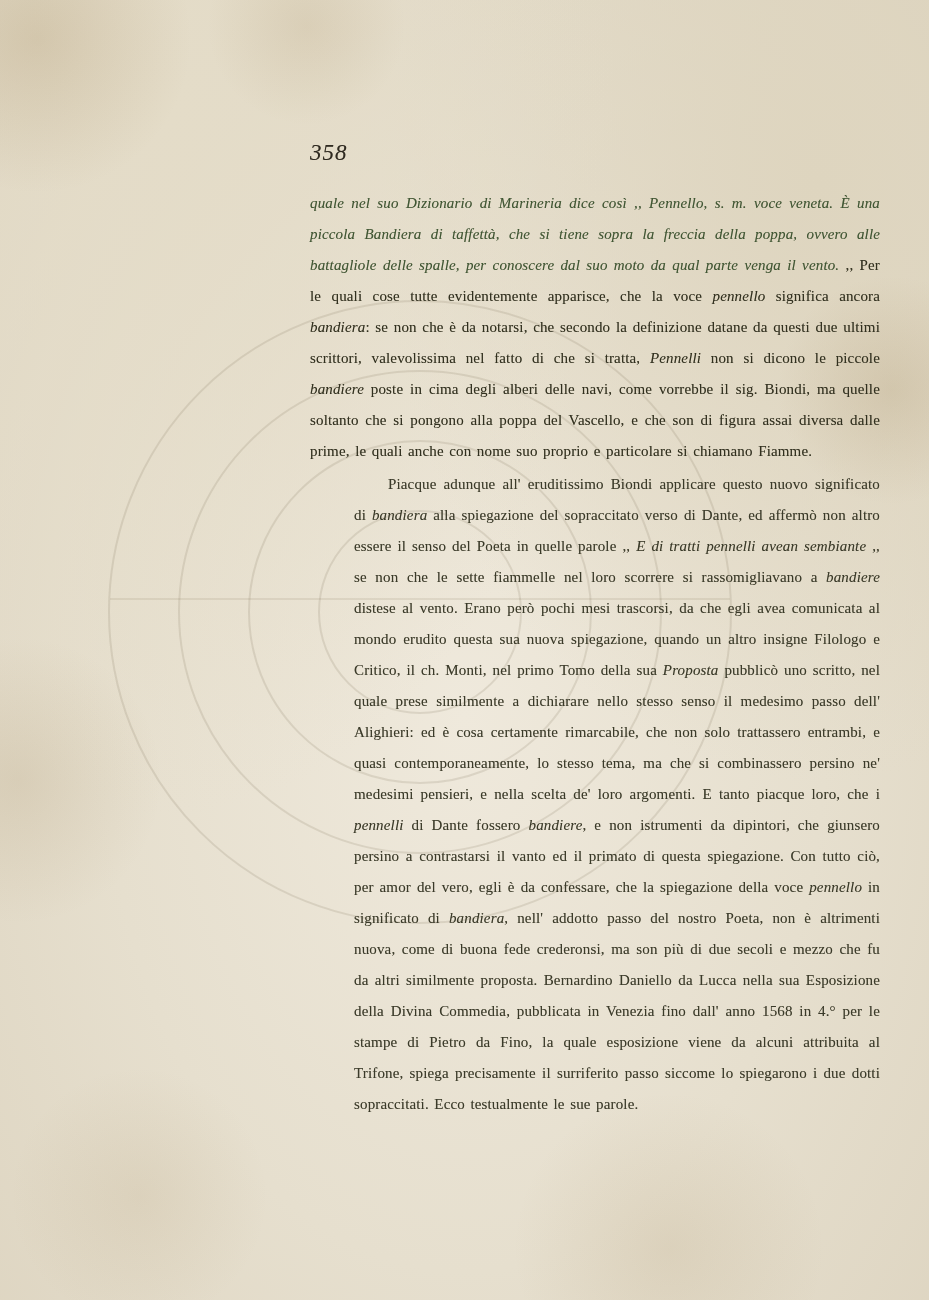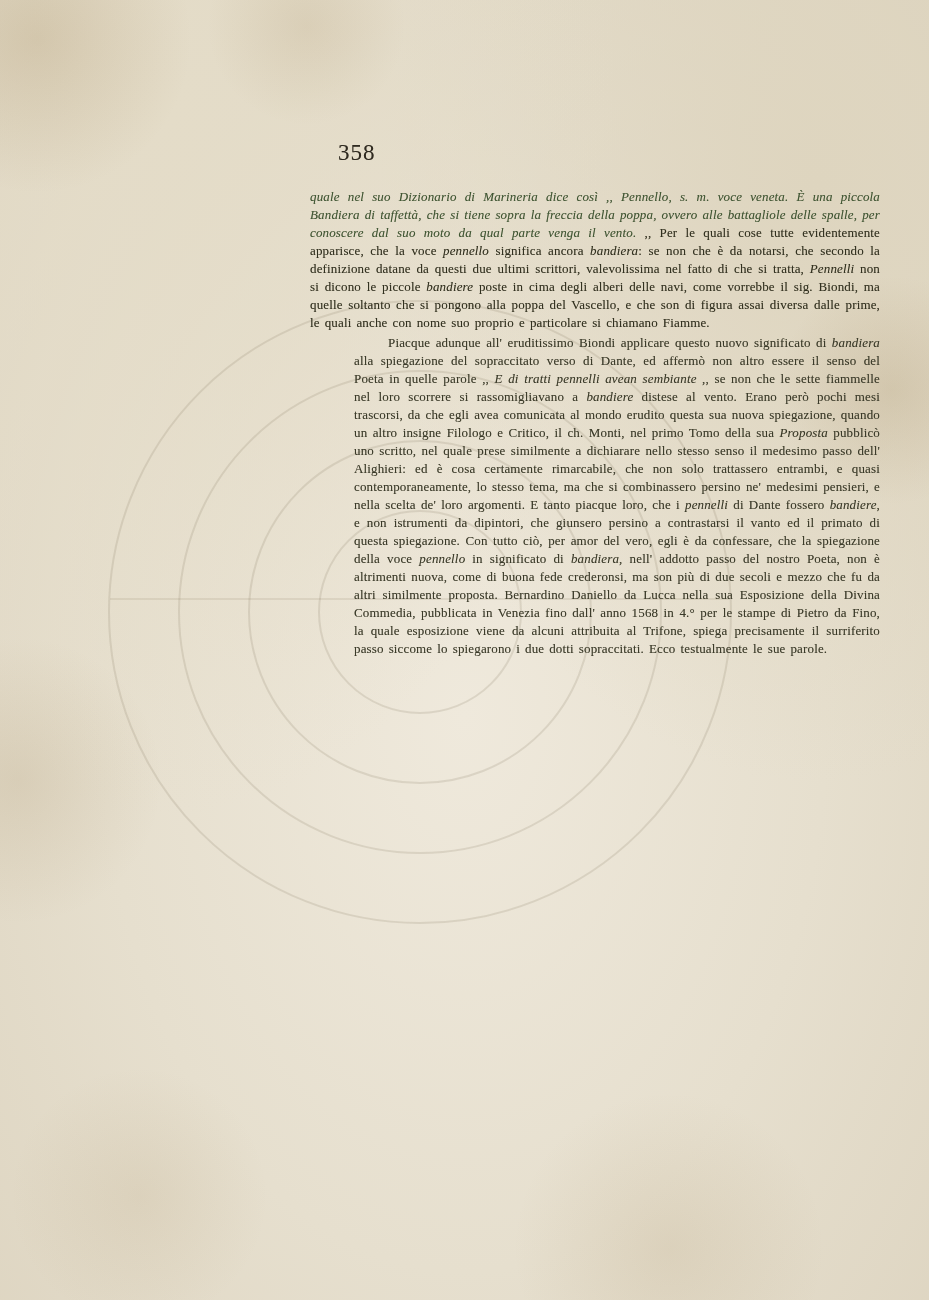--- a/index.html
+++ b/index.html
@@ -64,26 +64,26 @@
     position: absolute;
     left: 310px;
     top: 140px;
     width: 570px;
   }
   .folio {
     font-size: 23px;
     letter-spacing: 1px;
     color: #2f2a21;
     margin-bottom: 22px;
-    margin-left: 28px;
+    font-style: italic;
   }
   .para {
     color: #31301f;
-    font-size: 13px;
-    line-height: 18px;
+    font-size: 15px;
+    line-height: 31px;
     text-align: justify;
     letter-spacing: 0.15px;
     word-spacing: 1.6px;
   }
   .para.first { margin-bottom: 0; }
   .para.second { text-indent: 34px; margin-top: 2px; }
   .green {
     color: #3f5733;
     font-style: italic;
   }

